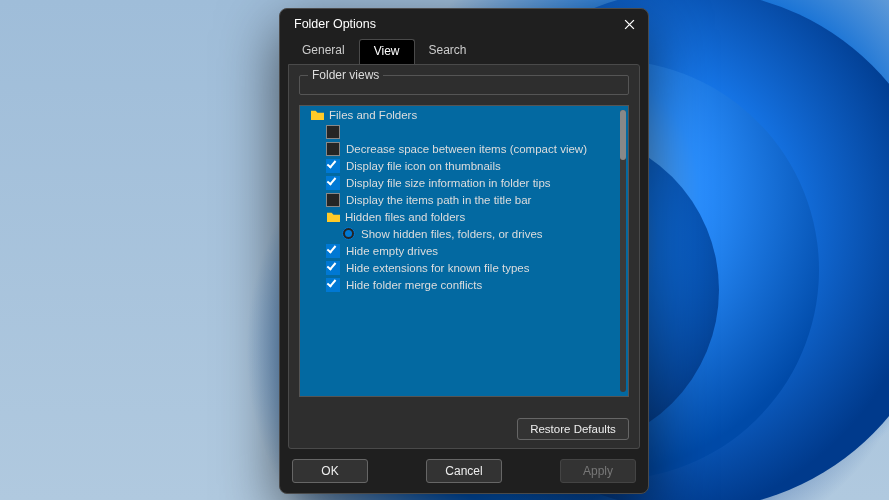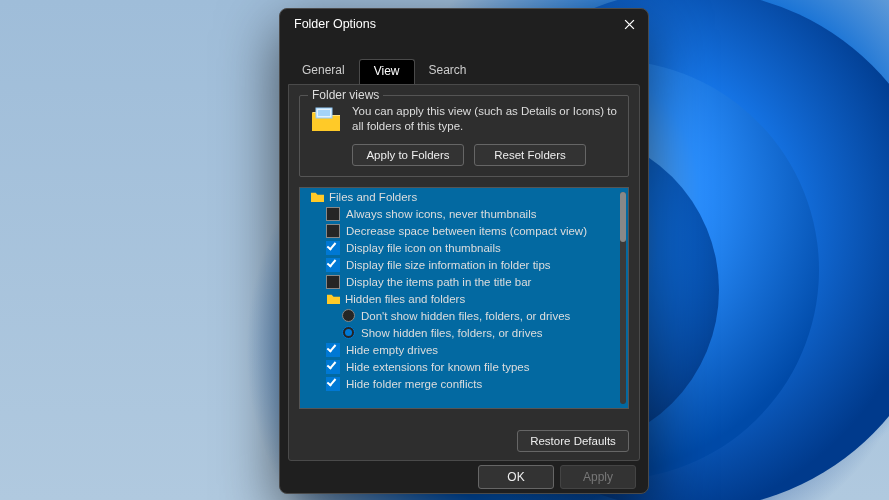--- a/index.html
+++ b/index.html
@@ -11,21 +11,21 @@
 .s2{width:420px;height:420px;right:70px;top:60px;background:radial-gradient(circle at 35% 35%,#8cd0ff 0%,#2a8fff 35%,#004aa8 75%);transform:rotate(15deg);}
 .s3{width:320px;height:320px;right:170px;top:130px;background:radial-gradient(circle at 35% 35%,#6abaff 0%,#0d6cdc 50%,#002e74 90%);}
 .s4{width:230px;height:230px;right:240px;top:180px;background:radial-gradient(circle at 35% 35%,#9fd6ff 0%,#1e7ae8 55%,#013b8c 95%);}
 .s5{width:140px;height:140px;right:300px;top:230px;background:radial-gradient(circle at 35% 35%,#0a3c8e 0%,#001c46 80%);}
 
 .dialog{position:absolute;left:279px;top:8px;width:368px;height:484px;background:#1f1f1f;border:1px solid #4a4a4a;border-radius:8px;box-shadow:0 20px 60px rgba(0,0,0,0.6);display:flex;flex-direction:column;}
 .titlebar{display:flex;align-items:center;justify-content:space-between;padding:8px 12px 4px 14px;}
 .title{color:#fff;font-size:12.5px;}
 .close{width:14px;height:14px;display:flex;align-items:center;justify-content:center;cursor:pointer;}
 .close svg{width:11px;height:11px;}
-.tabs{display:flex;padding:4px 8px 0 8px;margin-top:20px;}
+.tabs{display:flex;padding:4px 8px 0 8px;}
 .tab{padding:4px 14px 6px;color:#ccc;cursor:pointer;font-size:12px;}
 .tab.active{background:#000000;border:1px solid #4a4a4a;border-bottom:none;border-radius:3px 3px 0 0;color:#fff;}
 .tabbody{flex:1;margin:0 8px;border:1px solid #4a4a4a;background:#2e2e2e;border-radius:0 3px 3px 3px;padding:10px 10px 8px;display:flex;flex-direction:column;position:relative;}
 .groupbox{border:1px solid #555;border-radius:2px;padding:8px 10px 10px;margin-bottom:10px;position:relative;}
 .grouplabel{position:absolute;top:-8px;left:8px;background:#2e2e2e;padding:0 4px;color:#ddd;font-size:12px;}
 .fv-row{display:flex;gap:10px;}
 .folder-icon{width:32px;height:32px;flex-shrink:0;}
 .fv-text{color:#ddd;font-size:11.5px;line-height:1.3;}
 .fv-buttons{display:flex;gap:10px;margin-top:8px;margin-left:42px;}
 .btn{background:#333;border:1px solid #666;border-radius:3px;color:#eee;padding:4px 0;font-size:11.5px;text-align:center;cursor:pointer;}
@@ -38,21 +38,21 @@
 .row{display:flex;align-items:center;height:17px;padding-left:6px;color:#ddd;font-size:11.5px;white-space:nowrap;}
 .ind1{padding-left:22px;} .ind2{padding-left:38px;}
 .fi{width:15px;height:13px;margin-right:4px;flex-shrink:0;}
 .cb{width:12px;height:12px;border:1px solid #888;margin-right:6px;flex-shrink:0;background:#252525;}
 .cb.on{background:#0078d4;border-color:#0078d4;position:relative;}
 .cb.on:after{content:"";position:absolute;left:2px;top:-1px;width:3px;height:7px;border:solid #fff;border-width:0 2px 2px 0;transform:rotate(40deg);}
 .rb{width:11px;height:11px;border:1px solid #888;border-radius:50%;margin-right:6px;flex-shrink:0;background:#252525;position:relative;}
 .rb.on{border-color:#0078d4;}
 .rb.on:after{content:"";position:absolute;inset:2px;border-radius:50%;background:#0078d4;}
 .restore-row{display:flex;justify-content:flex-end;margin-top:21px;}
-.dlg-buttons{display:flex;justify-content:flex-end;gap:6px;padding:4px 12px;}
+.dlg-buttons{display:flex;justify-content:space-between;gap:6px;padding:10px 12px;}
 .dbtn{width:74px;padding:4px 0;background:#333;border:1px solid #666;border-radius:3px;color:#eee;font-size:12px;text-align:center;cursor:pointer;}
 .dbtn.disabled{color:#777;border-color:#444;cursor:default;}
 </style>
 </head>
 <body>
 
 <div class="wallpaper">
   <div class="swirl s1"></div>
     <div class="swirl s2"></div>
     <div class="swirl s3"></div>
@@ -73,49 +73,33 @@
   <div class="tabs">
     <div class="tab">General</div>
     <div class="tab active">View</div>
     <div class="tab">Search</div>
   </div>
 
   <div class="tabbody">
 
     <div class="groupbox">
       <span class="grouplabel">Folder views</span>
-      <div class="fv-row">
-        <svg class="folder-icon" viewBox="0 0 32 32">
-          <path d="M2 9 L2 27 L30 27 L30 11 L15 11 L12 8 L3 8 Z" fill="#ffca28"></path>
-          <path d="M2 9 L12 9 L15 12 L30 12 L30 11 L15 11 L12 8 L3 8 Z" fill="#ffe082"></path>
-          <rect x="6" y="4" width="16" height="10" fill="#e3f2fd" stroke="#90caf9"></rect>
-          <line x1="8" y1="7" x2="20" y2="7" stroke="#64b5f6"></line>
-            <line x1="8" y1="9" x2="20" y2="9" stroke="#64b5f6"></line>
-            <line x1="8" y1="11" x2="20" y2="11" stroke="#64b5f6"></line>
-        </svg>
-        <div class="fv-text">You can apply this view (such as Details or Icons) to all folders of this type.</div>
-      </div>
-      <div class="fv-buttons">
-        <div class="btn wide">Apply to Folders</div>
-        <div class="btn wide">Reset Folders</div>
-      </div>
     </div>
 
 
     <div class="tree">
       <div class="tree-inner">
         <div class="row">
           <svg class="fi" viewBox="0 0 16 14">
               <path d="M1 4 L1 13 L15 13 L15 5 L8 5 L6 3 L1 3 Z" fill="#ffca28"></path>
             </svg>
           <span>Files and Folders</span>
         </div>
         <div class="row ind1">
             <span class="cb"></span>
-            <span>Always show icons, never thumbnails</span>
           </div>
         <div class="row ind1">
             <span class="cb"></span>
             <span>Decrease space between items (compact view)</span>
           </div>
         <div class="row ind1">
             <span class="cb on"></span>
             <span>Display file icon on thumbnails</span>
           </div>
         <div class="row ind1">
@@ -125,24 +109,20 @@
         <div class="row ind1">
             <span class="cb"></span>
             <span>Display the items path in the title bar</span>
           </div>
         <div class="row ind1">
           <svg class="fi" viewBox="0 0 16 14">
               <path d="M1 4 L1 13 L15 13 L15 5 L8 5 L6 3 L1 3 Z" fill="#ffca28"></path>
             </svg>
           <span>Hidden files and folders</span>
         </div>
-        <div class="row ind2">
-            <span class="rb"></span>
-            <span>Don't show hidden files, folders, or drives</span>
-          </div>
         <div class="row ind2">
             <span class="rb on"></span>
             <span>Show hidden files, folders, or drives</span>
           </div>
         <div class="row ind1">
             <span class="cb on"></span>
             <span>Hide empty drives</span>
           </div>
         <div class="row ind1">
             <span class="cb on"></span>
@@ -158,15 +138,16 @@
         </div>
     </div>
 
     <div class="restore-row">
       <div class="btn" style="width:110px">Restore Defaults</div>
     </div>
   </div>
 
   <div class="dlg-buttons">
     <div class="dbtn">OK</div>
+    <div class="dbtn">Cancel</div>
     <div class="dbtn disabled">Apply</div>
   </div>
 </div>
 
 </body></html>

